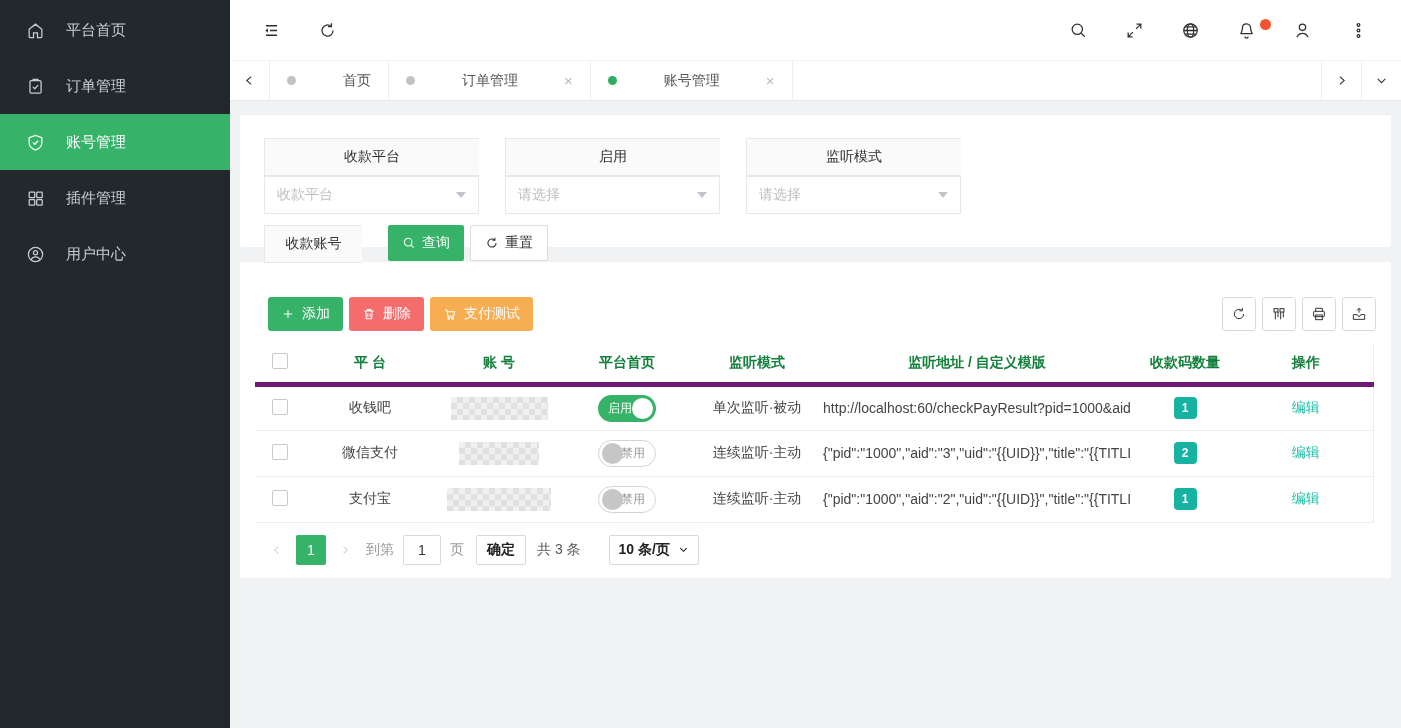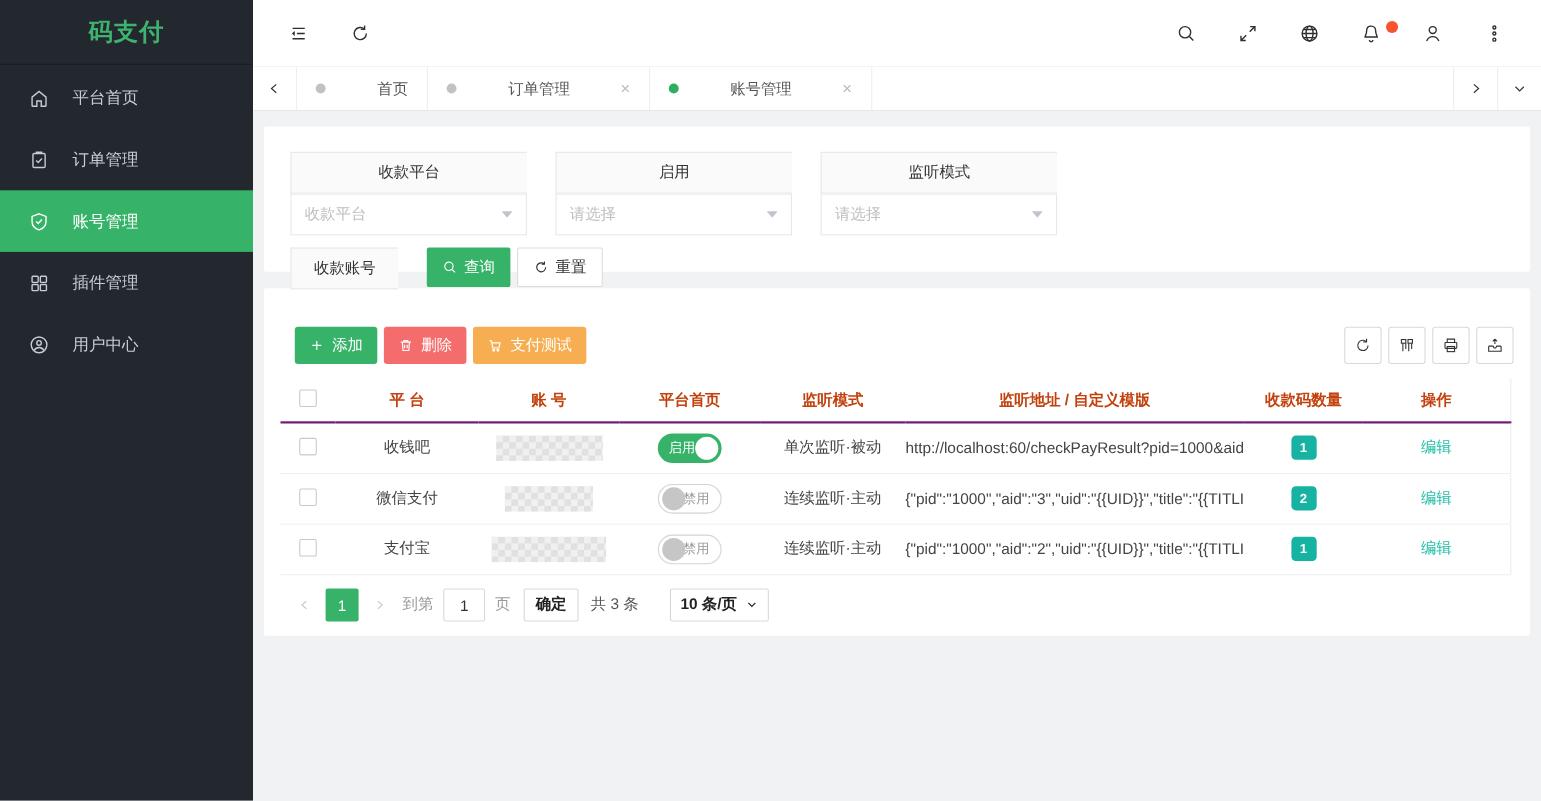--- a/index.html
+++ b/index.html
@@ -56,21 +56,21 @@
   .tbtn { height:34px; border-radius:3px; color:#fff; display:inline-flex; align-items:center; gap:7px; font-size:14px; padding:0 13px; border:none; cursor:pointer; margin-right:6px; }
   .tbtn svg { width:14px; height:14px; stroke:currentColor; fill:none; stroke-width:1.8; }
   .tbtn.add { background:#36b368; }
   .tbtn.del { background:#f56c6c; }
   .tbtn.pay { background:#f7ae53; }
   .tool-icons { margin-left:auto; display:flex; gap:6px; }
   .tool-icon-btn { width:34px; height:34px; border:1px solid #d9d9d9; border-radius:3px; background:#fff; color:#333; display:flex; align-items:center; justify-content:center; cursor:pointer; }
   .tool-icon-btn svg { width:16px; height:16px; stroke:currentColor; fill:none; stroke-width:1.5; }
 
   table.tbl { border-collapse:collapse; table-layout:fixed; width:1118px; margin-top:13px; border-right:1px solid #ededed; }
-  .tbl th { height:40px; font-size:14px; color:#c2410c; font-weight:bold; text-align:center; border-bottom:2px solid #701a75; }
+  .tbl th { height:40px; font-size:14px; color:#15803d; font-weight:bold; text-align:center; border-bottom:5px solid #701a75; }
   .tbl td { height:46px; font-size:14px; color:#444; text-align:center; border-bottom:1px solid #efefef; white-space:nowrap; overflow:hidden; }
   .cb { width:16px; height:16px; border:1px solid #c9c9c9; border-radius:2px; background:#fff; display:inline-block; cursor:pointer; }
   .mosaic { display:inline-block; height:23px; vertical-align:middle;
     background-image:
       linear-gradient(45deg,#d6d6d6 25%,transparent 25%,transparent 75%,#d6d6d6 75%),
       linear-gradient(45deg,#d6d6d6 25%,#ececec 25%,#ececec 75%,#d6d6d6 75%);
     background-size:12px 12px; background-position:0 0,6px 6px; opacity:.75; }
   .sw { width:58px; height:27px; border-radius:14px; position:relative; display:inline-flex; align-items:center; font-size:12px; vertical-align:middle; cursor:pointer; }
   .sw.on { background:#36b368; color:#fff; padding-left:10px; }
   .sw.on .knob { position:absolute; right:3px; width:21px; height:21px; border-radius:50%; background:#fff; }
@@ -89,21 +89,20 @@
   .pg-total { color:#555; margin-right:28px; }
   .pg-size { height:30px; border:1px solid #d9d9d9; border-radius:2px; display:flex; align-items:center; gap:8px; padding:0 9px; color:#222; font-weight:bold; cursor:pointer; }
   .pg-size svg { width:11px; height:11px; stroke:#222; fill:none; stroke-width:2.4; }
 </style>
 </head>
 <body>
 
 <div class="app">
 
   <aside class="sidebar">
-    <div class="logo">码支付</div>
     <nav class="menu">
       <div class="menu-item">
         <span class="mi-icon">
           <svg viewBox="0 0 24 24">
               <path d="M4 10.5 12 4l8 6.5V20a1 1 0 0 1-1 1h-4.5v-6h-5v6H5a1 1 0 0 1-1-1z"></path>
             </svg>
         </span>
         <span>平台首页</span>
       </div>
       <div class="menu-item">

